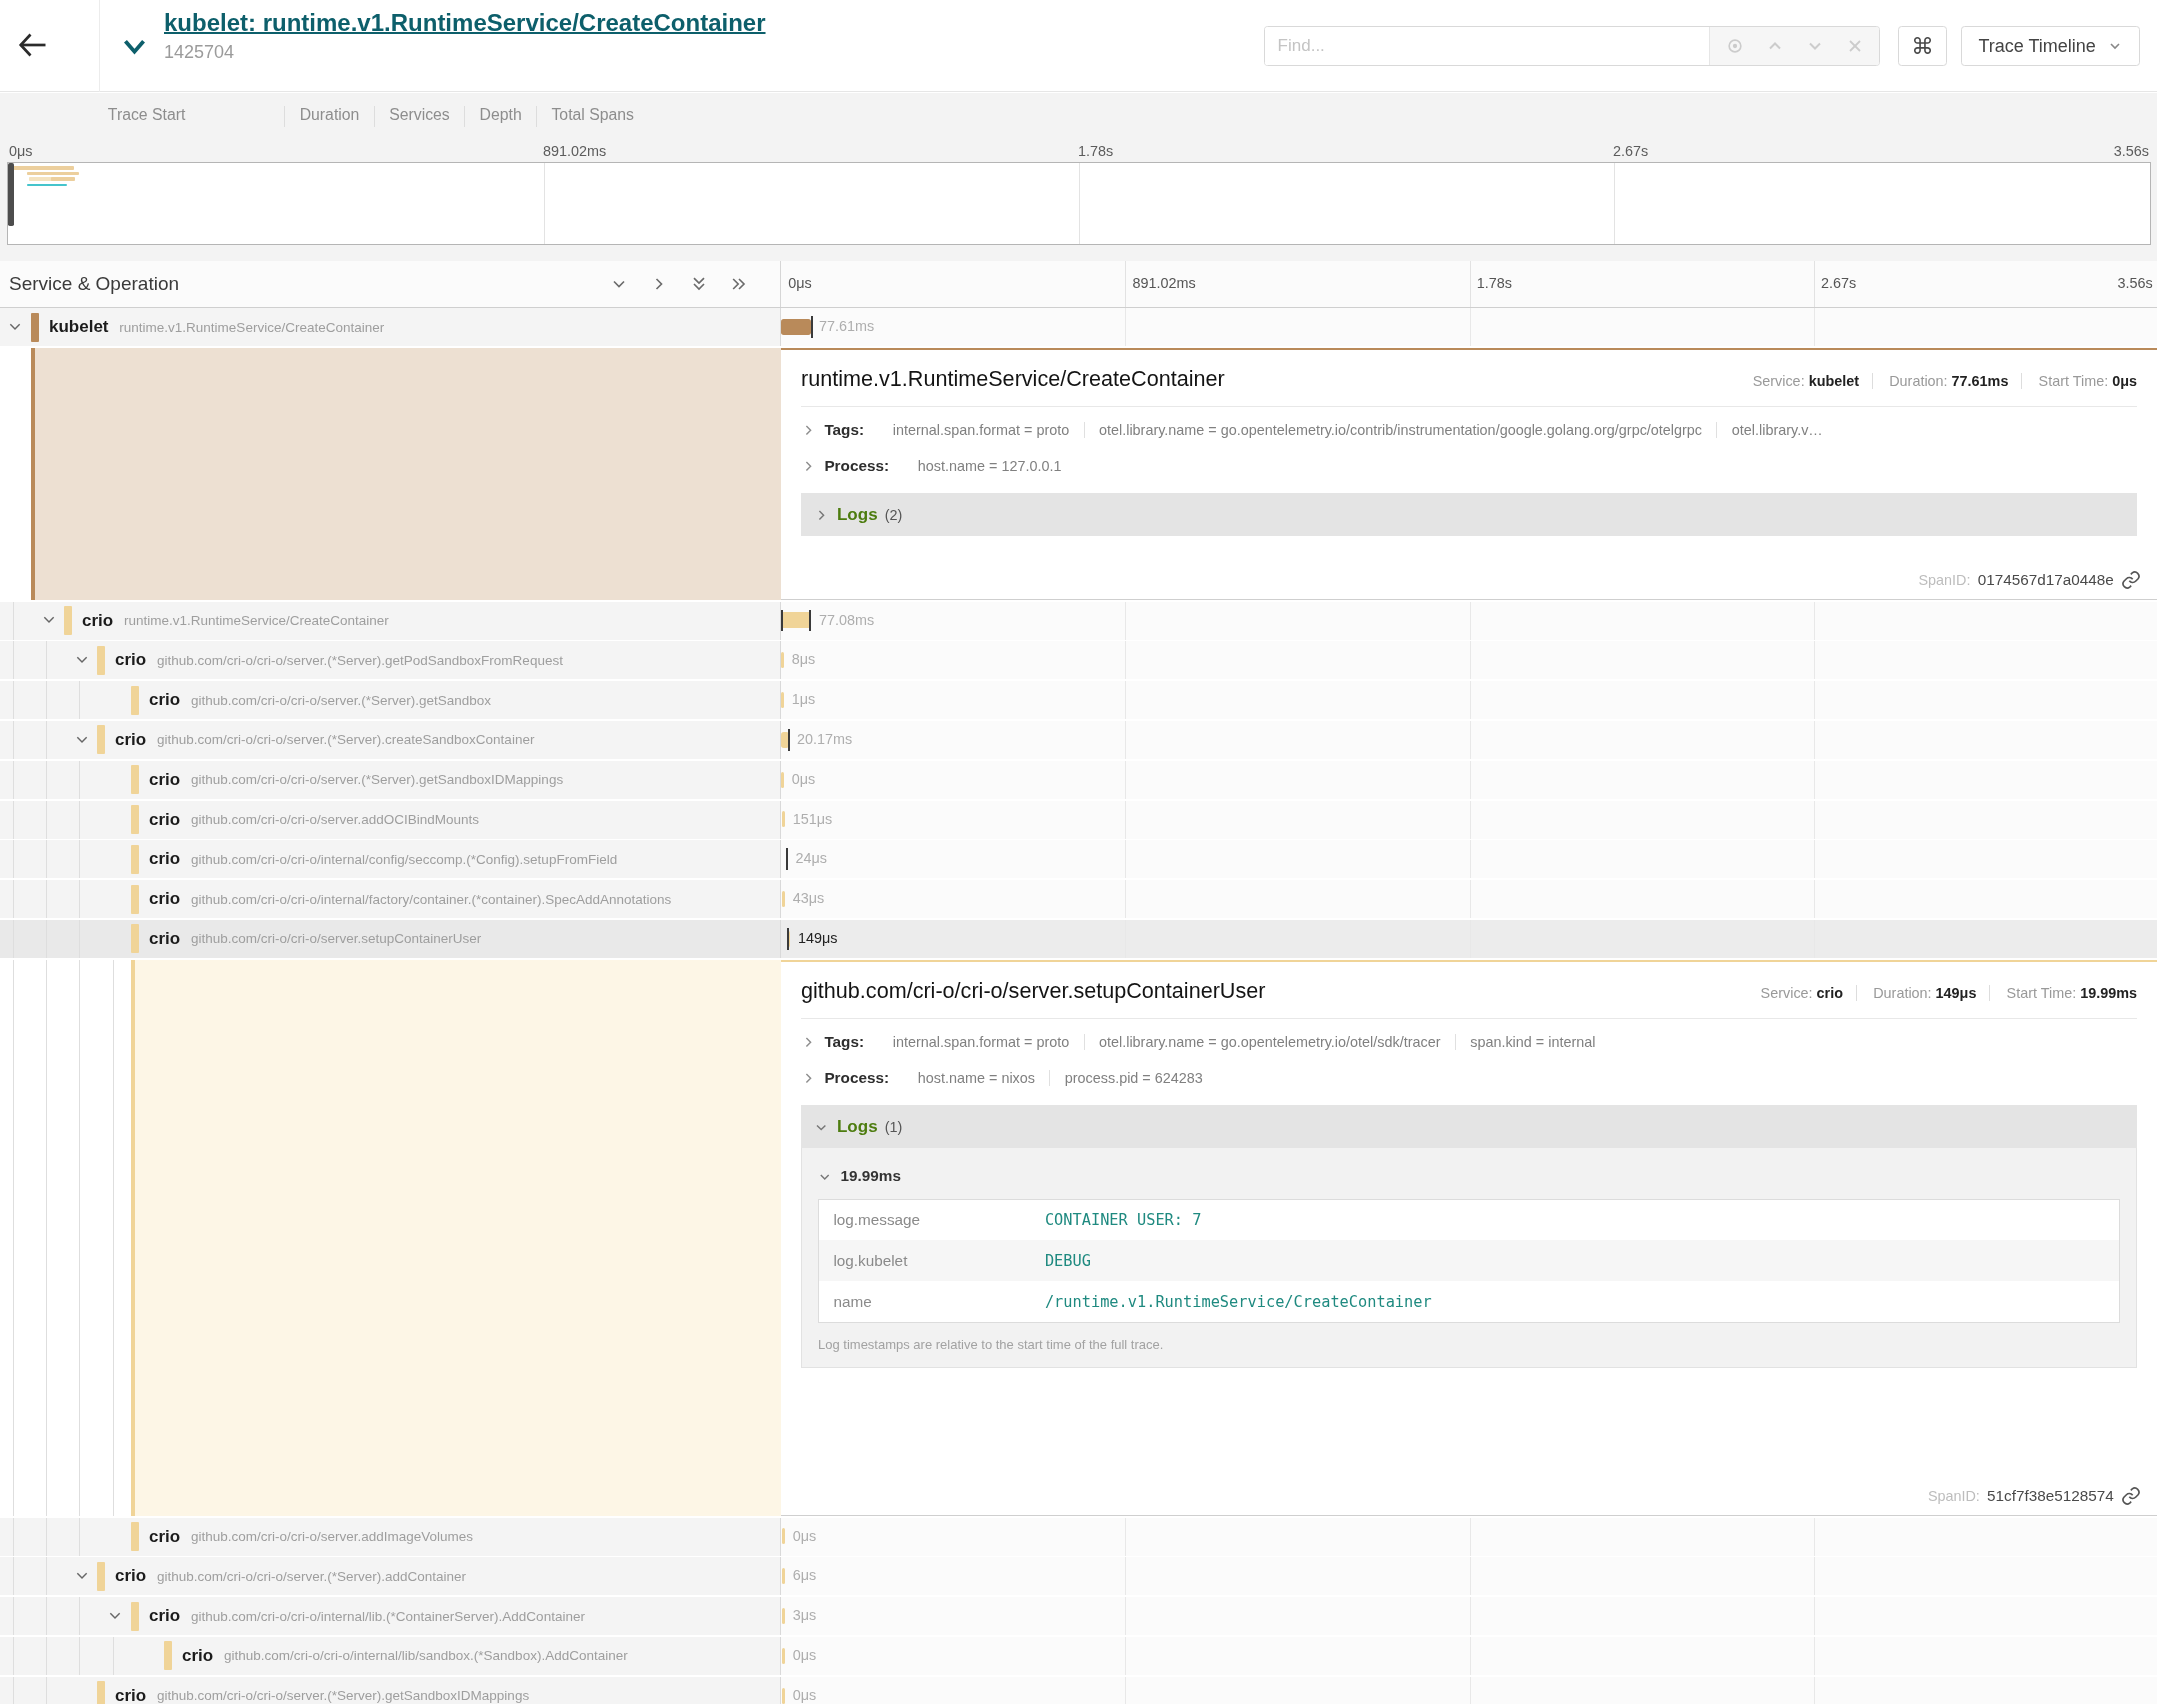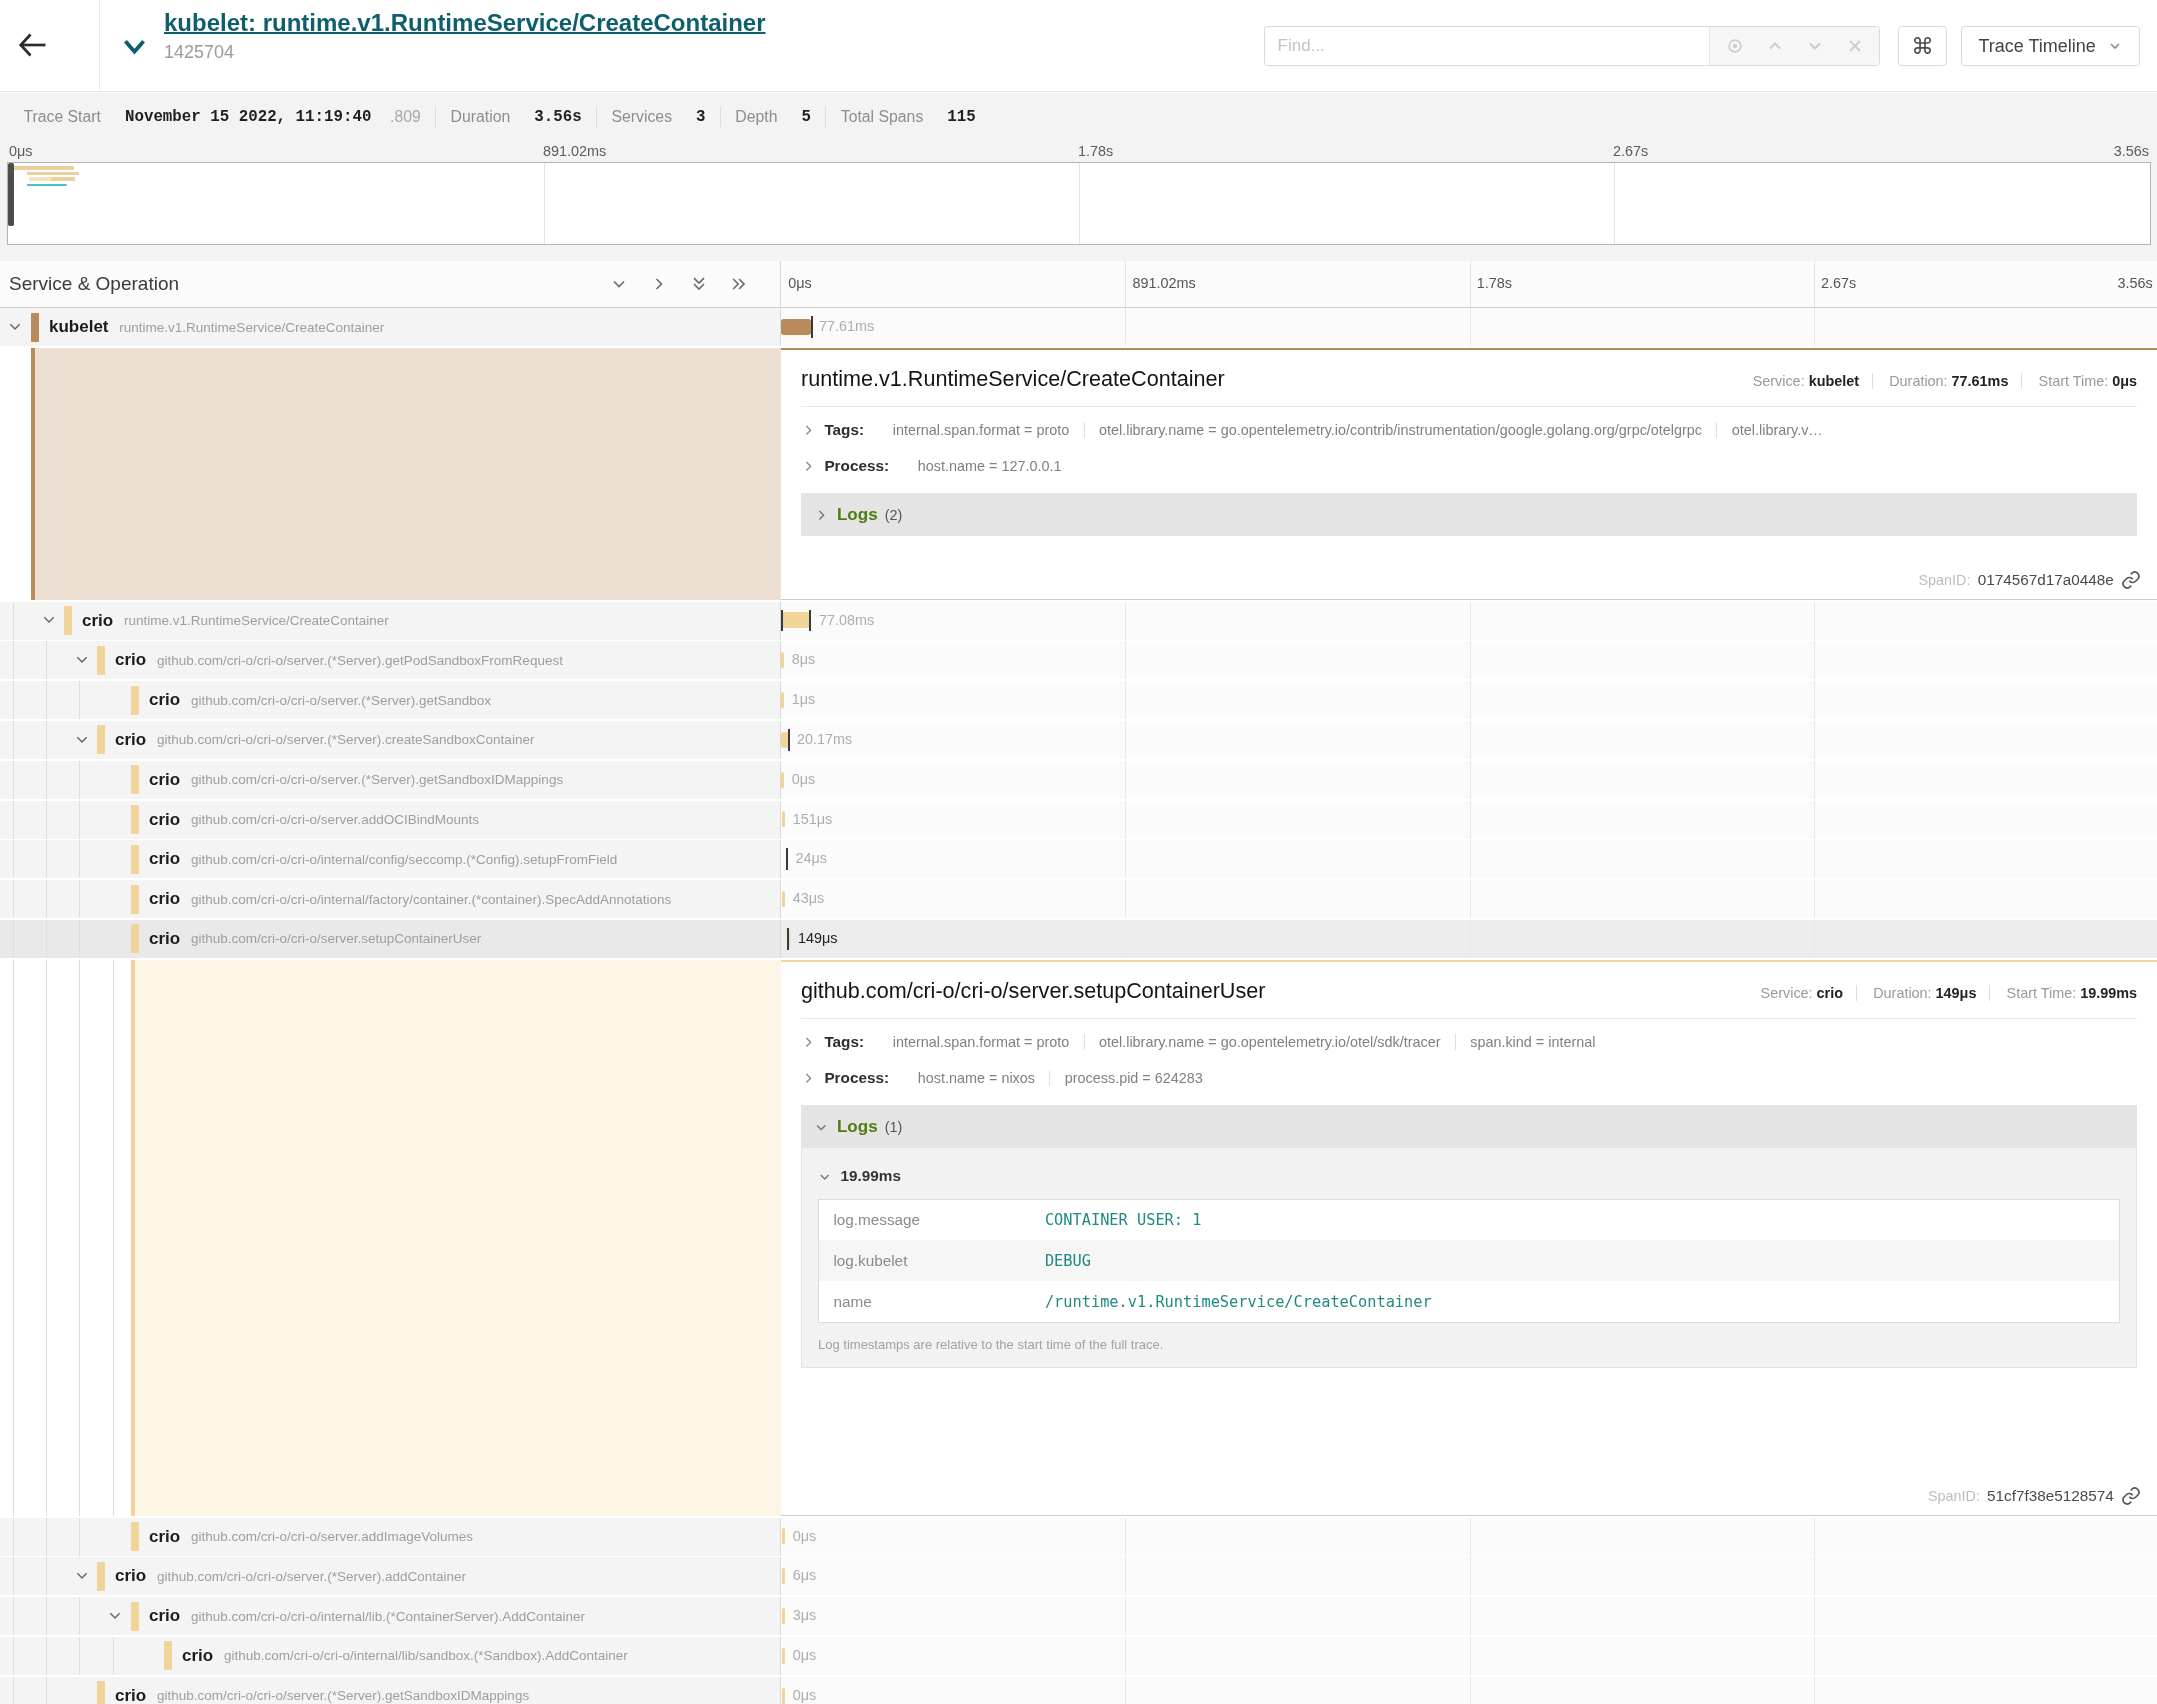--- a/index.html
+++ b/index.html
@@ -20,21 +20,21 @@
   .find-group{display:flex;width:616px;height:40px;border:0.9px solid #d9d9d9;border-radius:3.6px;background:#fff;overflow:hidden;}
   .find-input{flex:1;border:none;outline:none;padding:0 12.6px;font-size:17px;color:#444;font-family:"Liberation Sans",sans-serif;background:#fff;}
   .find-input::placeholder{color:#c4c4c4;}
   .find-suffix{display:flex;align-items:center;gap:20px;padding:0 14.4px;background:#f6f6f6;border-left:0.9px solid #e6e6e6;color:#cccccc;}
   .sq-btn{margin-left:18px;width:49px;height:40px;border:0.9px solid #d9d9d9;border-radius:3.6px;background:#fff;font-size:22.5px;color:#4a4a4a;display:flex;align-items:center;justify-content:center;cursor:pointer;}
   .tt-btn{margin-left:14.4px;height:40px;padding:0 16px;border:0.9px solid #d9d9d9;border-radius:3.6px;background:#fff;font-size:18px;color:#444;display:flex;align-items:center;gap:10.8px;cursor:pointer;}
   .tt-btn .chev{color:#888;}
 
   
   .summary-bar{position:absolute;left:0;top:93px;width:2158px;height:48px;background:#f3f3f3;border-bottom:0.9px solid #e7e7e7;display:flex;align-items:center;padding-left:9px;font-size:15.8px;}
-  .sum-item{display:flex;align-items:center;gap:24px;padding:0 14.4px;border-right:0.9px solid #ddd;height:21.6px;}
+  .sum-item{display:flex;align-items:center;gap:24px;padding:0 14.4px;border-right:0.9px solid #ddd;height:21.6px;flex-direction:column;}
   .sum-item:last-child{border-right:none;}
   .sl{color:#8d8d8d;}
   .sv{color:#1f1f1f;font-weight:700;font-family:Liberation Mono, monospace;}
   .sms{color:#a8a8a8;}
 
   
   .minimap{position:absolute;left:0;top:140px;width:2158px;height:121px;background:#f3f3f3;}
   .mm-labels{position:relative;height:21.6px;font-size:14.4px;color:#5c5c5c;}
   .mm-labels span{position:absolute;top:2.7px;}
   .mm-canvas{position:absolute;left:7.2px;right:7.2px;top:21.6px;height:83px;background:#fff;border:0.9px solid #b5b5b5;}
@@ -589,21 +589,21 @@
               <svg viewBox="0 0 24 24" width="13.5" height="13.5" fill="none" stroke="currentColor" stroke-width="2.6">
                 <polyline points="5,9 12,16 19,9"></polyline>
               </svg>
             </span>
           <span>19.99ms</span>
         </div>
         <table class="log-table">
           <tbody>
           <tr>
                 <td class="lt-key">log.message</td>
-                <td class="lt-val">CONTAINER USER: 1</td>
+                <td class="lt-val">CONTAINER USER: 7</td>
               </tr>
           <tr>
                 <td class="lt-key">log.kubelet</td>
                 <td class="lt-val">DEBUG</td>
               </tr>
           <tr>
                 <td class="lt-key">name</td>
                 <td class="lt-val">/runtime.v1.RuntimeService/CreateContainer</td>
               </tr>
         </tbody>

